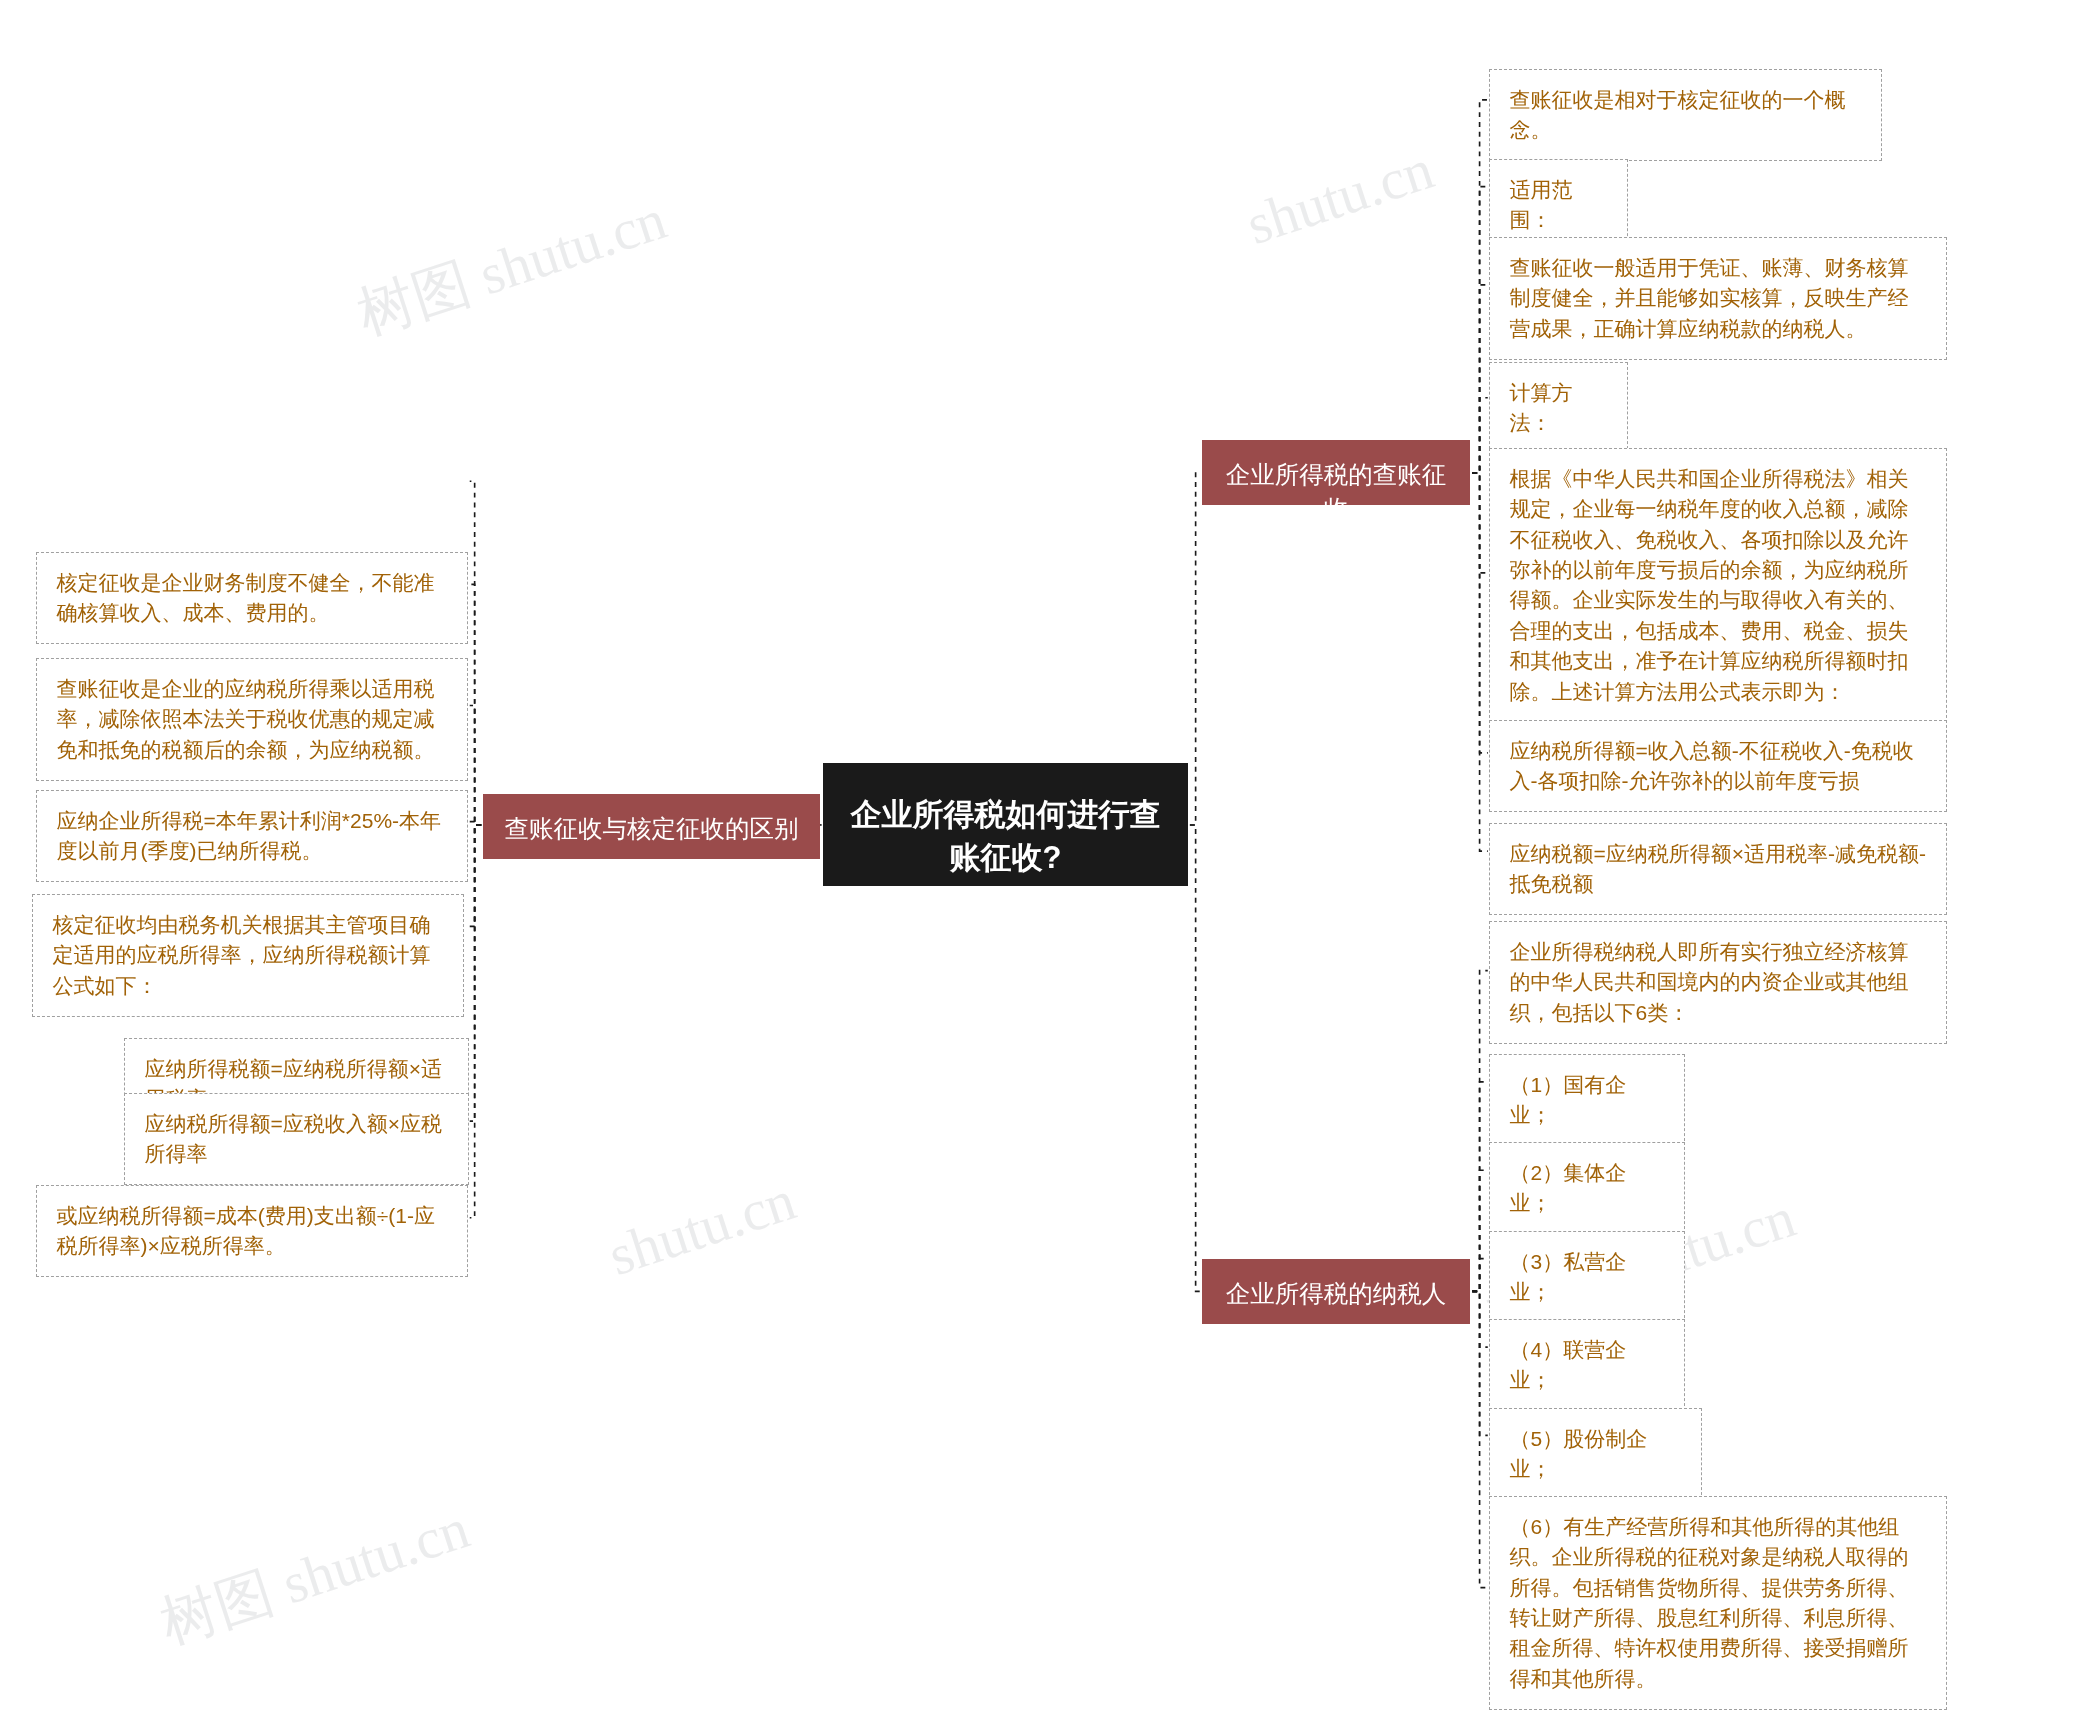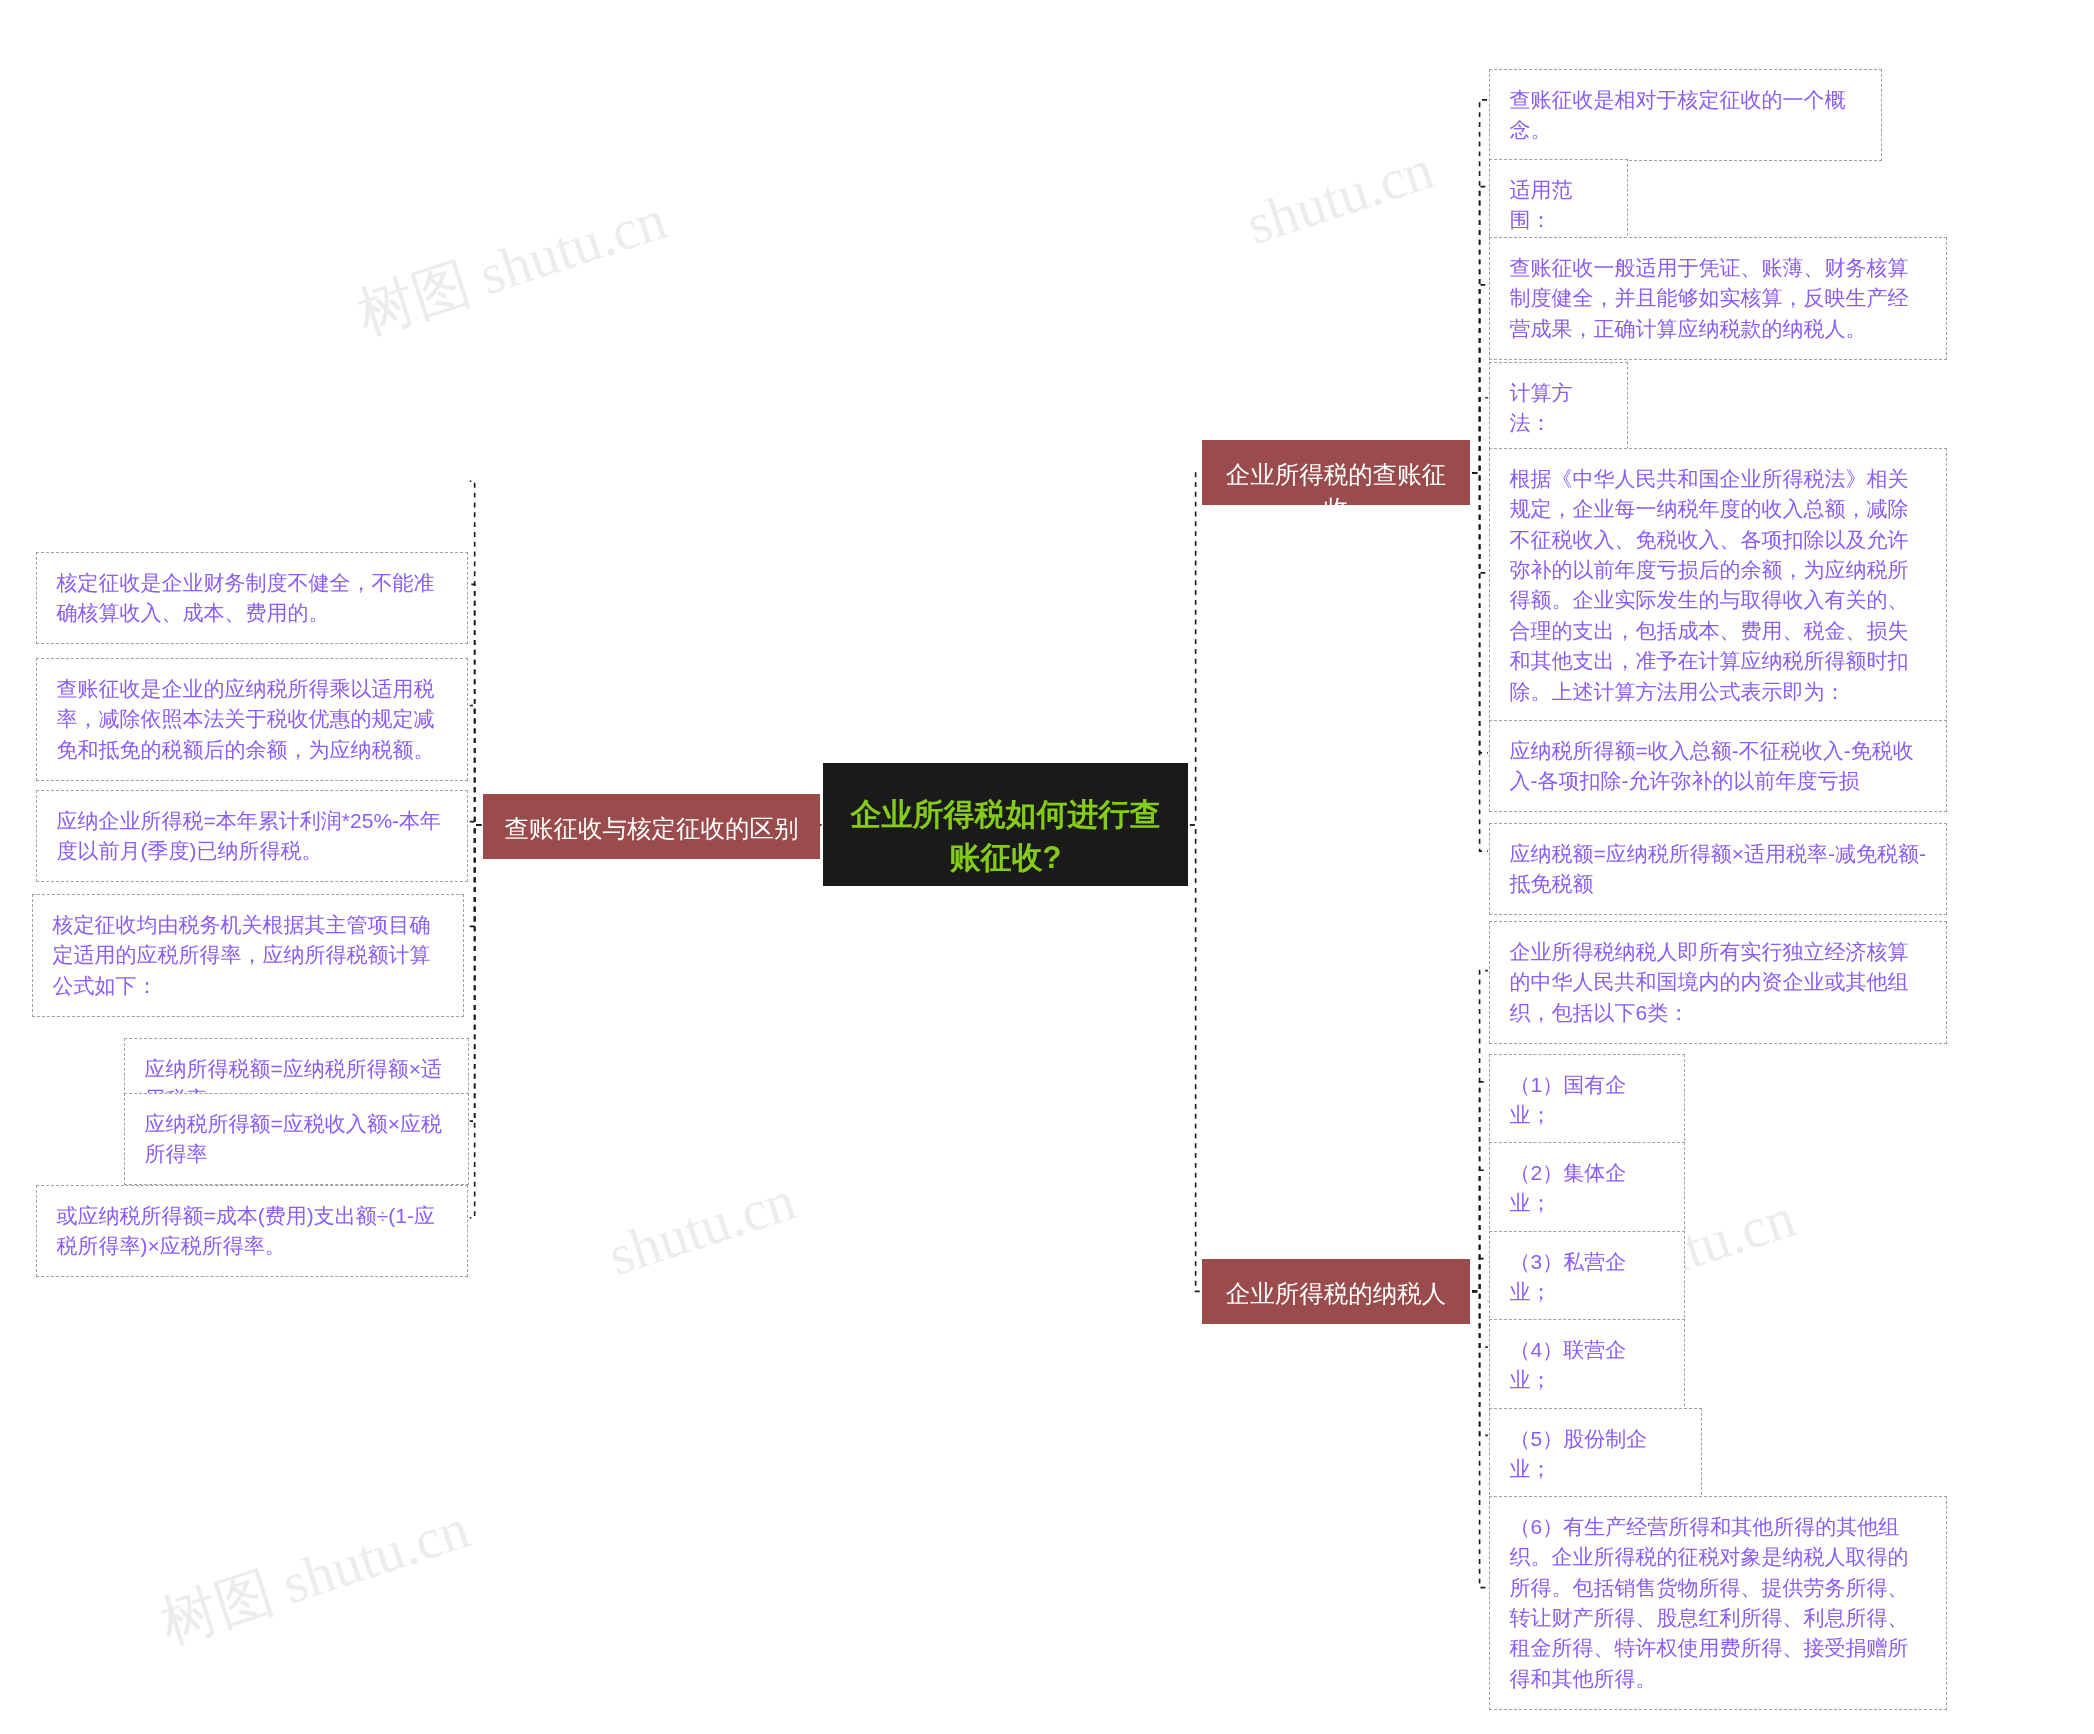--- a/index.html
+++ b/index.html
@@ -1,21 +1,21 @@
 <!DOCTYPE html>
 <html style="font-size:13px"><head>
 <meta charset="utf-8">
 <style>
   html,body{margin:0;padding:0;background:#ffffff;font-family:"Microsoft YaHei","PingFang SC",sans-serif;}
   #canvas{position:relative;width:2095px;height:1735px;}
   .wm{position:absolute;color:#6c7278;opacity:.13;pointer-events:none;user-select:none;
        transform:rotate(-18deg);font-family:"Times New Roman","SimSun",serif;white-space:nowrap;}
   .node{position:absolute;box-sizing:border-box;padding:14.7px 19.6px;font-size:21px;line-height:1.45;
-        color:#8b5cf6;border:1.6px dashed #a0a0a0;background:#ffffff;}
-  .root{position:absolute;box-sizing:border-box;background:#1a1a1a;color:#84cc16;
+        color:#a16207;border:1.6px dashed #a0a0a0;background:#ffffff;}
+  .root{position:absolute;box-sizing:border-box;background:#1a1a1a;color:#ffffff;
         font-size:31px;font-weight:700;text-align:center;padding:29.5px 24.5px;line-height:1.4;}
   .cat{position:absolute;box-sizing:border-box;background:#9a4b4b;color:#ffffff;
        font-size:24.5px;font-weight:500;text-align:center;padding:18px 21px;line-height:1.4;}
   svg.conn{position:absolute;left:0;top:0;width:2095px;height:1735px;pointer-events:none;}
   svg.conn path{fill:none;stroke:#1a1a1a;stroke-width:2;stroke-dasharray:6 6;}
 </style>
 </head>
 <body>
 
 <div id="canvas">

